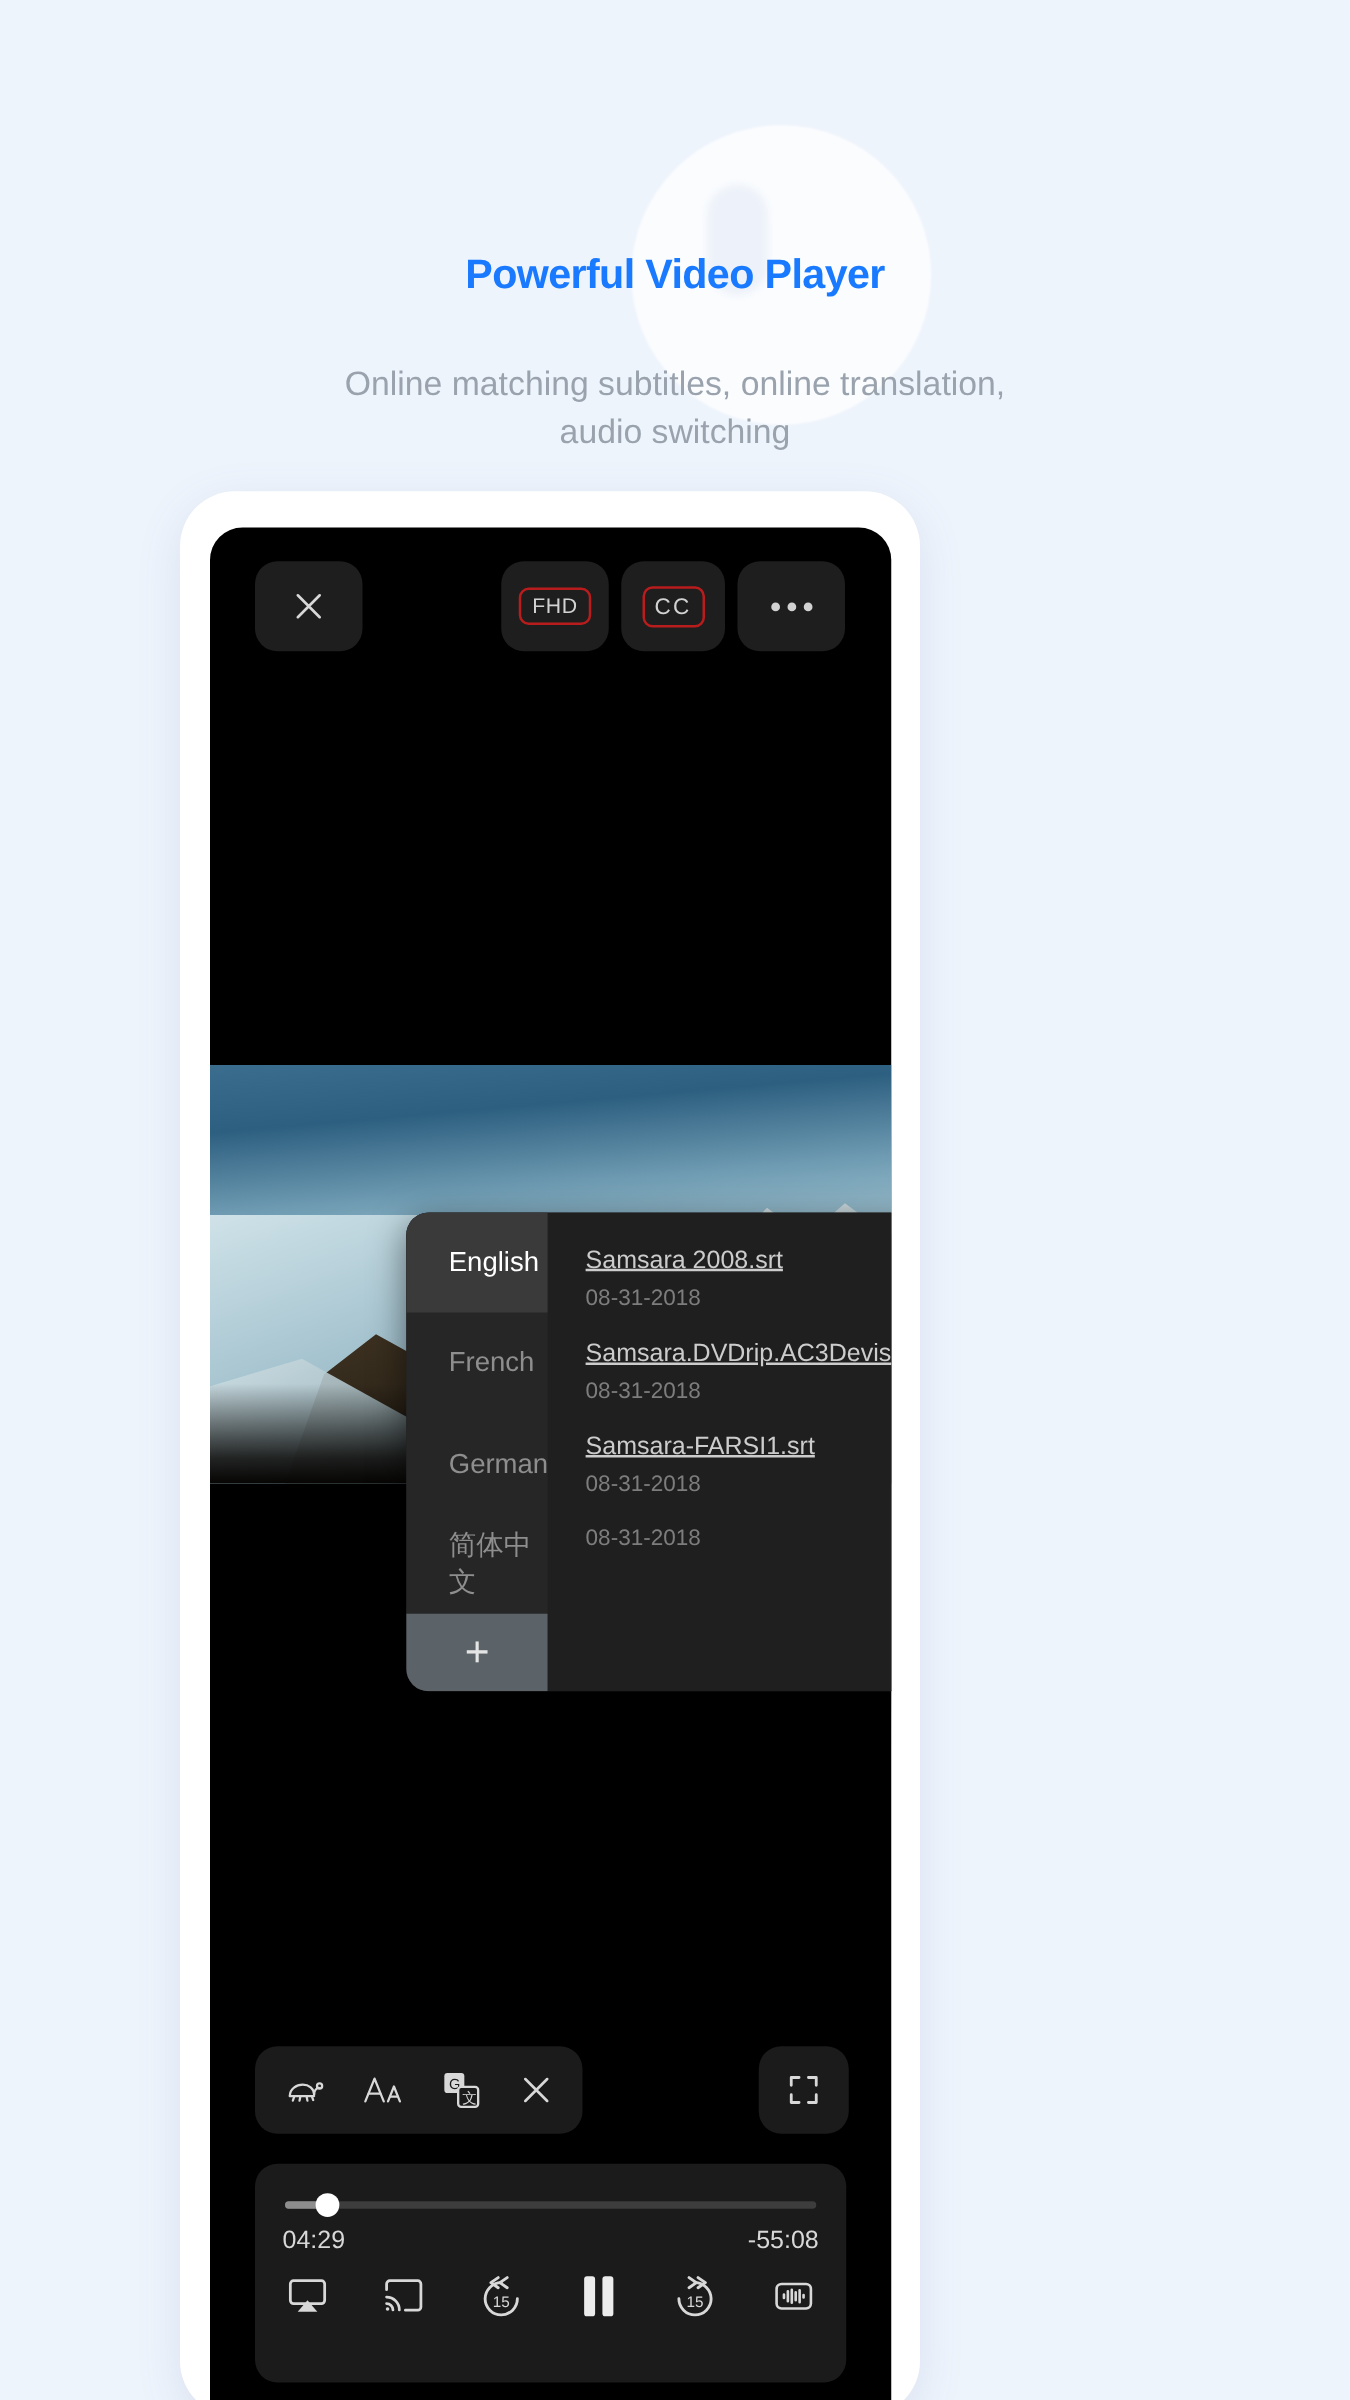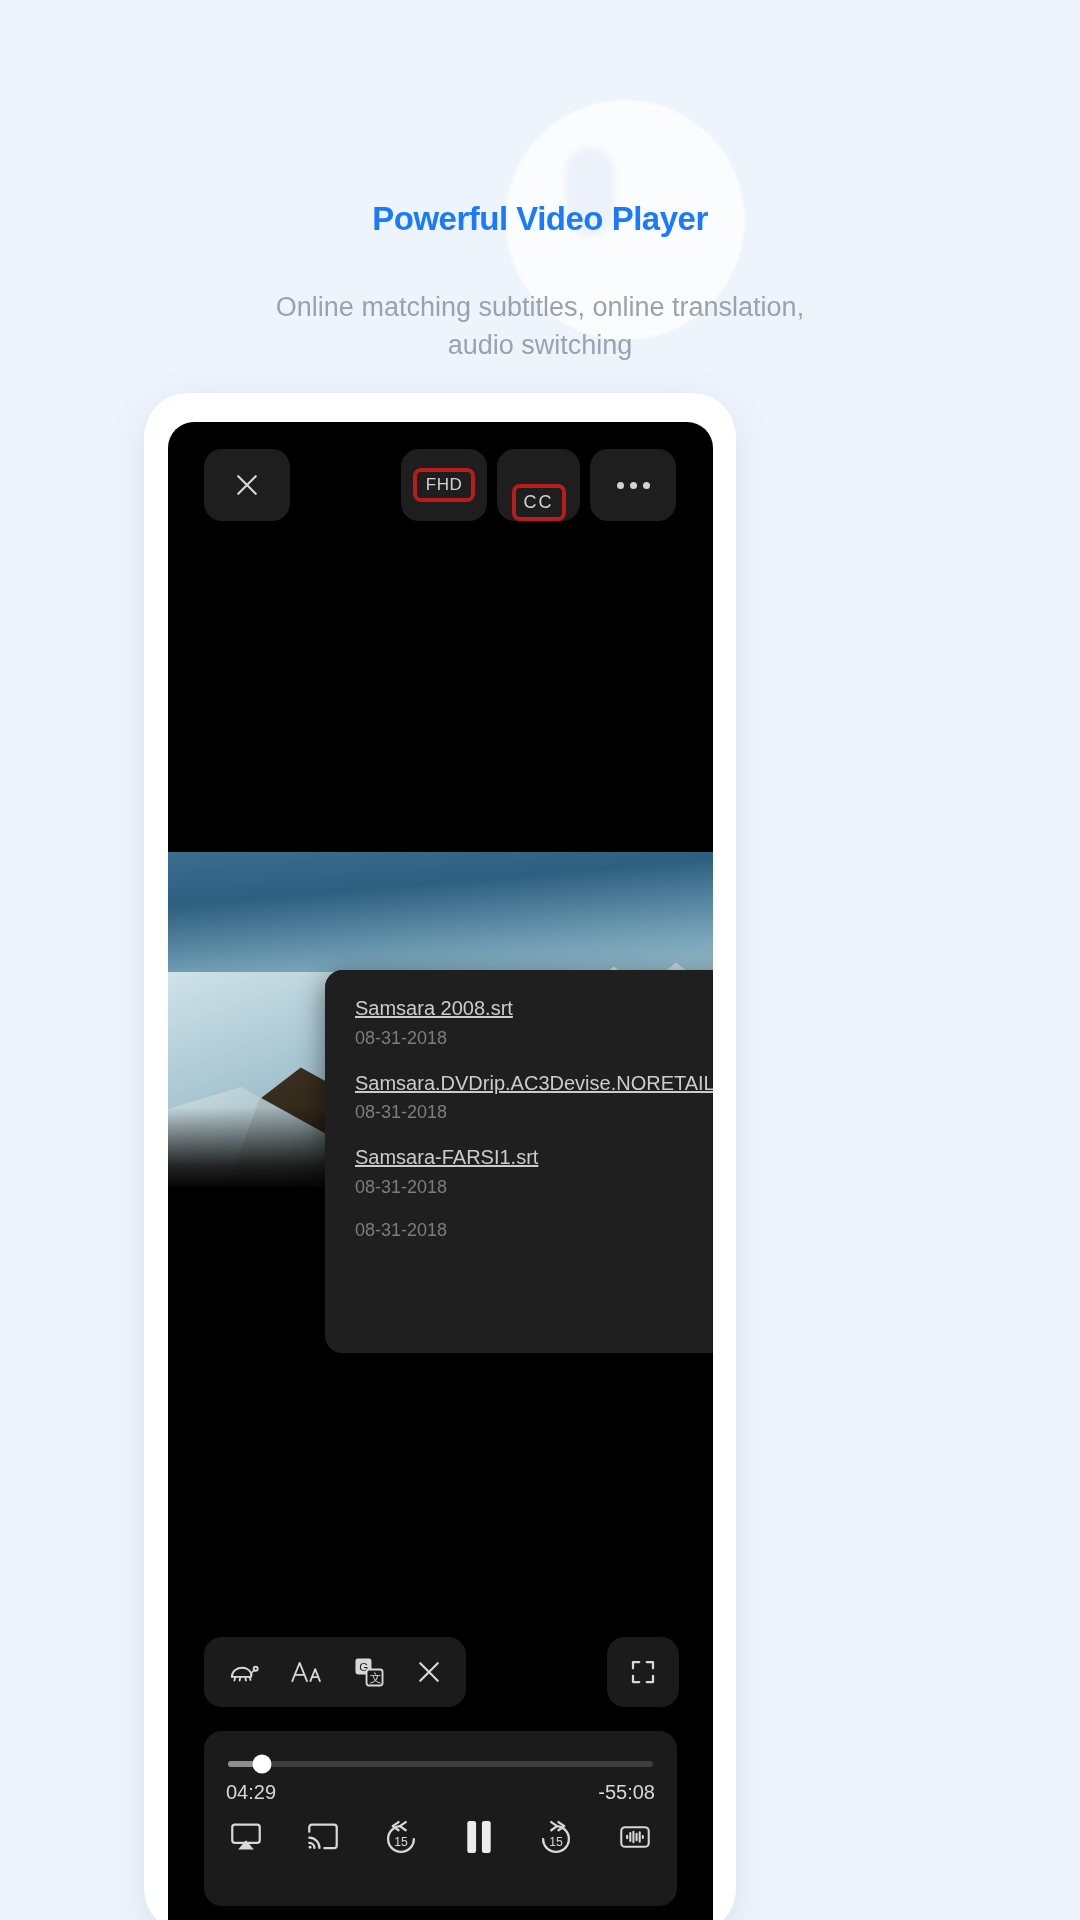--- a/index.html
+++ b/index.html
@@ -81,25 +81,25 @@
     top: 0;
     height: 72px;
     border-radius: 18px;
     background: #1e1e1e;
     display: flex;
     align-items: center;
     justify-content: center;
   }
   .tb-close  { left: 36px;  width: 86px; }
   .tb-fhd    { left: 233px; width: 86px; }
-  .tb-cc     { left: 329px; width: 83px; align-items: flex-end; }
+  .tb-cc     { left: 329px; width: 83px; }
   .tb-more   { left: 422px; width: 86px; }
 
   .badge-box {
-    border: 4px solid #b91c1c;
+    border: 2px solid #b91c1c;
     border-radius: 8px;
     color: #d2d2d2;
     font-size: 17px;
     letter-spacing: 0.5px;
     padding: 4px 9px 5px;
     line-height: 1;
   }
   .badge-cc { letter-spacing: 2px; padding: 5px 8px 6px; font-size: 18px; }
   .dots { display: flex; gap: 6px; }
   .dots span {
@@ -320,20 +320,35 @@
       <span class="dots">
         <span></span>
           <span></span>
           <span></span>
       </span>
     </div>
   </div>
 
   <div class="sub-popup">
 
+    <div class="lang-col">
+      <div class="lang-item active">
+        <span>English</span>
+      </div>
+      <div class="lang-item">
+        <span>French</span>
+      </div>
+      <div class="lang-item">
+        <span>German</span>
+      </div>
+      <div class="lang-item">
+        <span>简体中文</span>
+      </div>
+      <div class="lang-add">+</div>
+    </div>
 
     <div class="file-col">
       <div class="file-item">
         <div class="file-name">Samsara 2008.srt</div>
         <div class="file-date">08-31-2018</div>
       </div>
       <div class="file-item">
         <div class="file-name">Samsara.DVDrip.AC3Devise.NORETAIL.srt</div>
         <div class="file-date">08-31-2018</div>
       </div>

